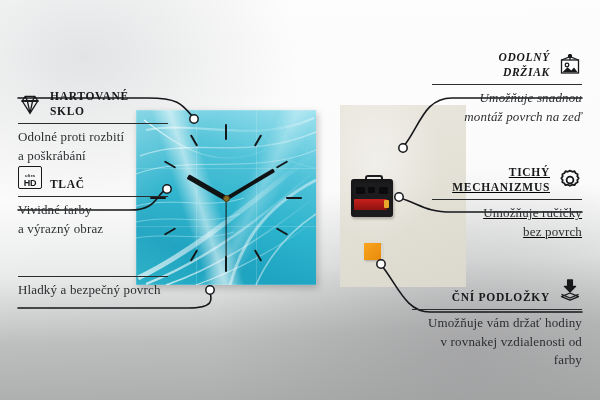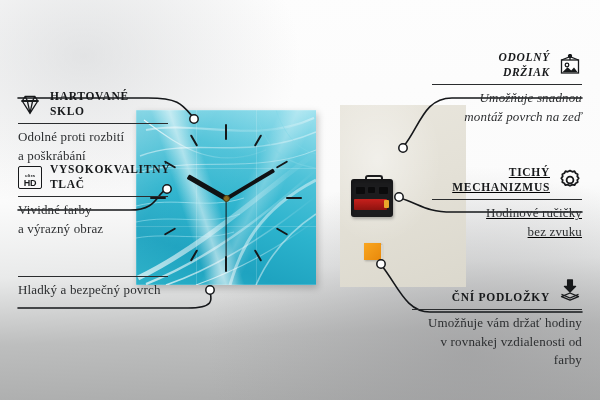--- a/index.html
+++ b/index.html
@@ -219,21 +219,21 @@
   </div>
 
   <div class="callout left" style="left:18px;top:162px;width:150px;">
     <div class="row">
       <span class="ico">
         <span class="hdbox">
           <span class="u">ultra</span>
           <span class="h">HD</span>
         </span>
       </span>
-      <span class="title"><span>VYSOKOKVALITNÝ</span><br><span>TLAČ</span></span>
+      <span class="title"><br><span>TLAČ</span></span>
     </div>
     <div class="rule" style="width:150px;"></div>
     <div class="desc"><span>Vividné farby</span><br><span>a výrazný obraz</span></div>
   </div>
 
   <div class="callout left" style="left:18px;top:272px;width:150px;">
     <div class="rule" style="width:150px;"></div>
     <div class="desc"><span>Hladký a bezpečný povrch</span></div>
   </div>
 
@@ -263,21 +263,21 @@
       <span class="ico">
         <svg width="24" height="24" viewBox="0 0 24 24">
             <g fill="none" stroke="#17191b" stroke-width="1.8" stroke-linejoin="round">
           <path d="M12,2.6 l2.4,1.2 2.1,-0.6 1.2,2.0 2.0,1.0 -0.4,2.2 1.4,1.8 -1.4,1.8 0.4,2.2 -2.0,1.0 -1.2,2.0 -2.1,-0.6 -2.4,1.2 -2.4,-1.2 -2.1,0.6 -1.2,-2.0 -2.0,-1.0 0.4,-2.2 -1.4,-1.8 1.4,-1.8 -0.4,-2.2 2.0,-1.0 1.2,-2.0 2.1,0.6 Z"></path>
           <circle cx="12" cy="12" r="3.4"></circle>
         </g>
           </svg>
       </span>
     </div>
     <div class="rule" style="width:150px;"></div>
-    <div class="desc"><span>Hodinové ručičky</span><br><span>bez zvuku</span></div>
+    <div class="desc"><span>Umožňuje ručičky</span><br><span>bez povrch</span></div>
   </div>
 
   <div class="callout right" style="left:412px;top:275px;width:170px;">
     <div class="row">
       <span class="title"><br><span>ČNÍ PODLOŽKY</span></span>
       <span class="ico">
         <svg width="24" height="24" viewBox="0 0 24 24">
             <g fill="none" stroke="#17191b" stroke-width="1.3" stroke-linejoin="round">
           <path d="M9.6,2 h4.8 v6.4 h3.2 L12,14 L6.4,8.4 h3.2 Z" fill="#17191b"></path>
           <path d="M12,15 L20.5,18.6 L12,22.2 L3.5,18.6 Z"></path>

